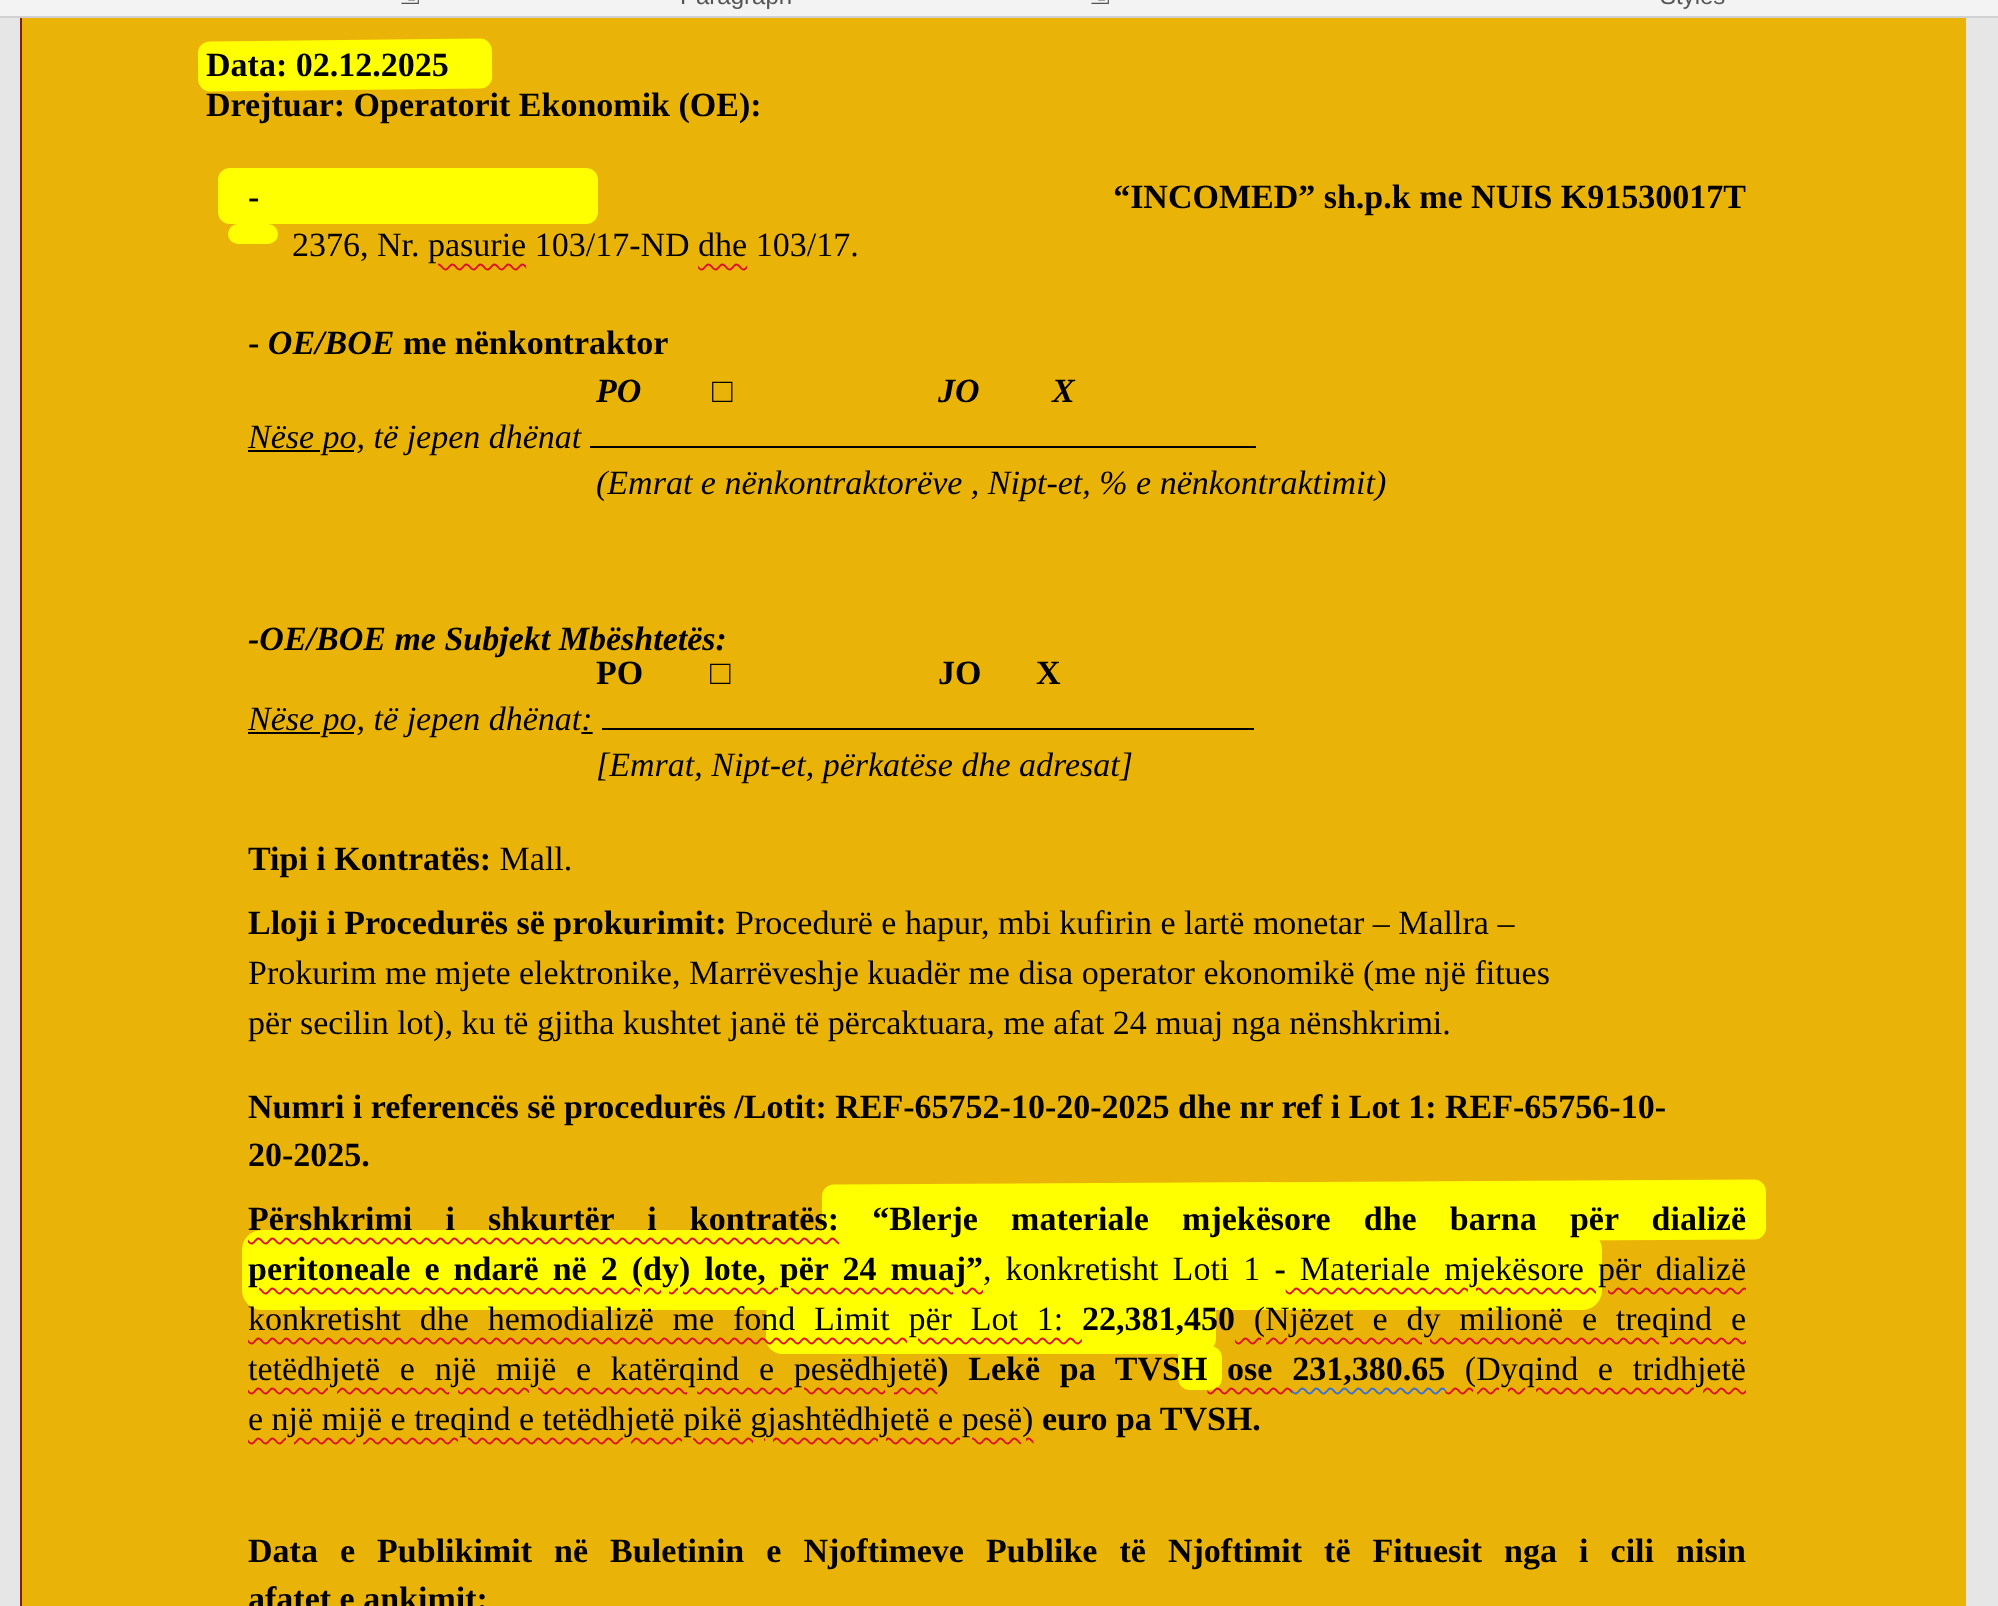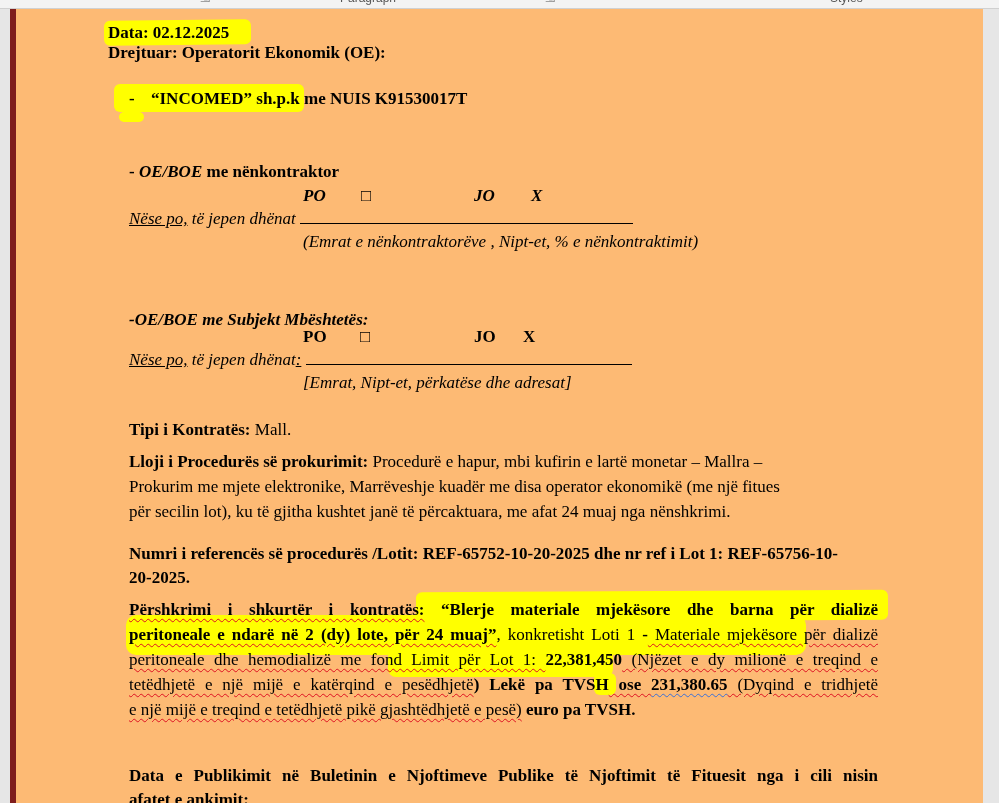--- a/index.html
+++ b/index.html
@@ -12,21 +12,21 @@
   .ribbon {
     position:absolute; left:0; top:0; width:999px; height:8px;
     background:#f3f3f3; border-bottom:1px solid #d0d0d0; overflow:hidden;
   }
   .ribbon span {
     position:absolute; top:-9px; font-family:"Liberation Sans", sans-serif;
     font-size:12px; color:#555;
   }
   .page {
     position:absolute; left:10px; top:9px; width:972px; height:794px;
-    background:#fdba74; border-left:6px solid #7f1d1d; border-right:1px solid #cfcfcf;
+    background:#eab308; border-left:1px solid #7f1d1d; border-right:1px solid #cfcfcf;
   }
   .scrollbar {
     position:absolute; left:983px; top:9px; width:16px; height:794px; background:#e6e6e6;
   }
   .t { position:absolute; white-space:nowrap; font-size:17px; line-height:20px; }
   .b { font-weight:bold; }
   .i { font-style:italic; }
   .u { text-decoration:underline; }
   .sq { text-decoration: underline wavy #d12; text-decoration-thickness:1px; text-underline-offset:3px; }
   .sqb { text-decoration: underline wavy #3a6fd8; text-decoration-thickness:1px; text-underline-offset:3px; }
@@ -53,23 +53,24 @@
   <div class="hl" style="left:103px;top:103px;width:25px;height:10px;"></div>
   <div class="hl" style="left:400px;top:582px;width:472px;height:30px;transform:rotate(-0.3deg);"></div>
   <div class="hl" style="left:110px;top:606px;width:680px;height:40px;border-radius:10px;"></div>
   <div class="hl" style="left:372px;top:640px;width:225px;height:28px;border-radius:8px;"></div>
   <div class="hl" style="left:578px;top:664px;width:22px;height:22px;border-radius:6px;"></div>
 
   <div class="t b" style="left:92px;top:14px;">Data: 02.12.2025</div>
   <div class="t b" style="left:92px;top:34px;">Drejtuar: Operatorit Ekonomik  (OE):</div>
 
   <div class="t b" style="left:113px;top:80px;">-</div>
-  <div class="t" style="left:135px;top:80px;width:727px;display:flex;justify-content:space-between;">
+  <div class="t" style="left:135px;top:80px;width:727px;display:flex;justify-content:flex-end;">
     <span class="b">“INCOMED” sh.p.k me NUIS K91530017T</span>
   </div>
+  <div class="t" style="left:135px;top:104px;"><span>2376, Nr. </span><span class="sq">pasurie</span><span> 103/17-ND </span><span class="sq">dhe</span><span> 103/17.</span></div>
 
   <div class="t b" style="left:113px;top:153px;"><span>- </span><span class="i">OE/BOE</span><span> me nënkontraktor</span></div>
   <div class="t b i" style="left:287px;top:177px;">PO</div>
   <div class="t i" style="left:345px;top:177px;">□</div>
   <div class="t b i" style="left:458px;top:177px;">JO</div>
   <div class="t b i" style="left:515px;top:177px;">X</div>
   <div class="t i" style="left:113px;top:200px;"><span class="u">Nëse po,</span><span> të jepen dhënat</span> <span class="blank-line" style="width:333px;"></span></div>
   <div class="t i" style="left:287px;top:223px;text-align:right;">(Emrat e nënkontraktorëve , Nipt-et, % e nënkontraktimit)</div>
 
   <div class="t b i" style="left:113px;top:270px;margin-top:31px;">-OE/BOE me Subjekt Mbështetës:</div>
@@ -85,21 +86,21 @@
   <div class="t" style="left:113px;top:443px;"><span class="b">Lloji i Procedurës së prokurimit:</span><span> Procedurë e hapur, mbi kufirin e lartë monetar – Mallra –</span></div>
   <div class="t" style="left:113px;top:468px;">Prokurim me mjete elektronike, Marrëveshje kuadër me disa operator ekonomikë (me një fitues</div>
   <div class="t" style="left:113px;top:493px;">për secilin lot), ku të gjitha kushtet janë të përcaktuara, me afat 24 muaj nga nënshkrimi.</div>
 
   <div class="t b" style="left:113px;top:535px;">Numri i referencës së procedurës /Lotit: REF-65752-10-20-2025 dhe nr ref i Lot 1: REF-65756-10-</div>
   <div class="t b" style="left:113px;top:559px;">20-2025.</div>
 
   <div class="justify" style="left:113px;top:588px;width:749px;">
     <span class="line b"><span class="sq">Përshkrimi i shkurtër i kontratës:</span> <span>“Blerje materiale mjekësore dhe barna për dializë</span></span>
     <span class="line"><span class="b sq">peritoneale e ndarë në 2 (dy) lote, për 24 muaj”</span><span>, konkretisht Loti 1 </span><span class="b">-</span><span class="sq"> Materiale mjekësore për dializë</span></span>
-    <span class="line"><span class="sq">peritoneale dhe hemodializë me fond Limit për Lot 1: </span><span class="b">22,381,450</span><span class="sq"> (Njëzet e dy milionë e treqind e</span></span>
+    <span class="line"><span class="sq">konkretisht dhe hemodializë me fond Limit për Lot 1: </span><span class="b">22,381,450</span><span class="sq"> (Njëzet e dy milionë e treqind e</span></span>
     <span class="line"><span class="sq">tetëdhjetë e një mijë e katërqind e pesëdhjetë</span><span class="b">) Lekë pa TVSH</span><span class="b sq"> ose </span><span class="b sqb">231,380.65</span><span class="sq"> (Dyqind e tridhjetë</span></span>
     <span class="line last"><span class="sq">e një mijë e treqind e tetëdhjetë pikë gjashtëdhjetë e pesë)</span><span class="b"> euro pa TVSH.</span></span>
   </div>
 
   <div class="t b" style="left:113px;top:757px;width:749px;text-align:justify;text-align-last:justify;">Data e Publikimit në Buletinin e Njoftimeve Publike të Njoftimit të Fituesit nga i cili nisin</div>
   <div class="t b" style="left:113px;top:781px;">afatet e ankimit:</div>
 </div>
 
 <div class="scrollbar"></div>
 

